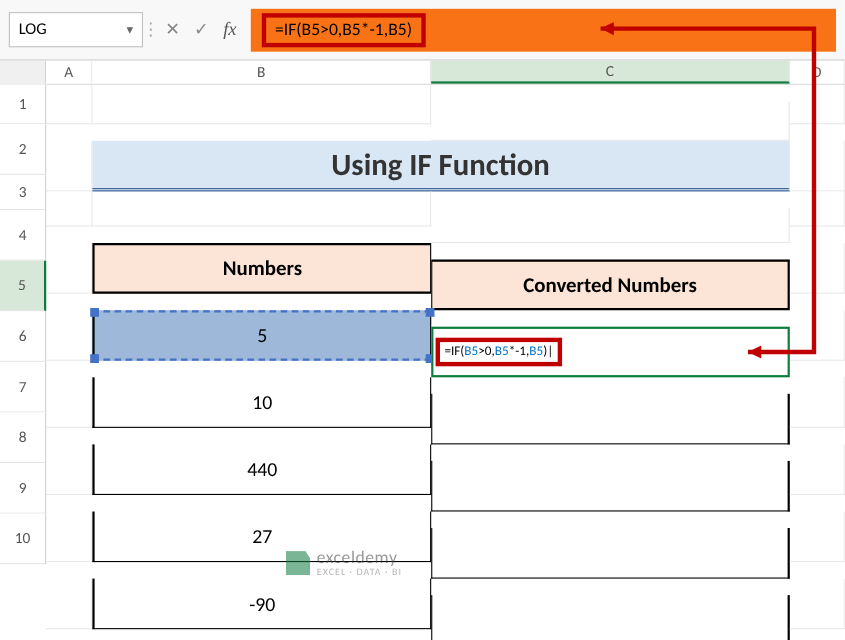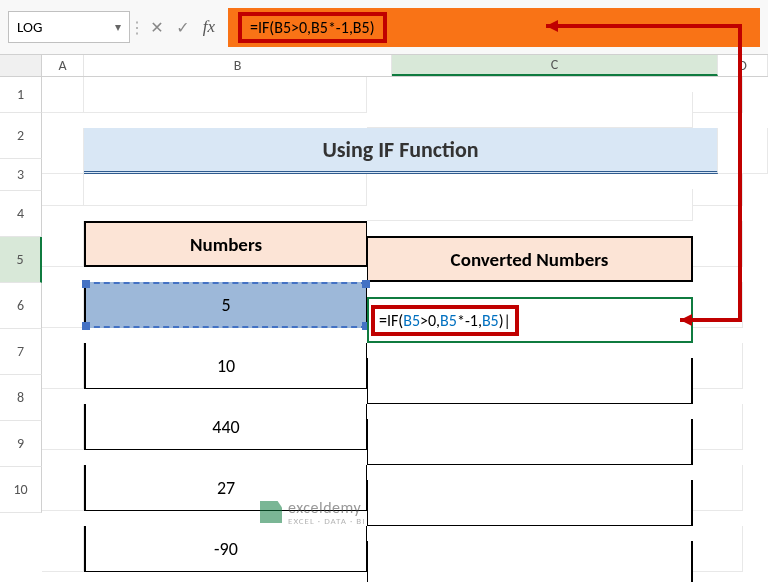--- a/index.html
+++ b/index.html
@@ -32,46 +32,46 @@
     .row-h { height: 46px; text-align: center; font-size: 14px; color: #555; border-bottom: 1px solid #e5e5e5; border-right: 1px solid #d0d0d0; display: flex; align-items: center; justify-content: center; background: #fff; }
     .row-h.r1 { height: 36px; }
     .row-h.r2 { height: 46px; }
     .row-h.r3 { height: 32px; }
     .row-h.selected { background: #d8e8d8; border-right: 2px solid #0f7b3f; }
     
     .cells { flex: 1; position: relative; }
     .crow { display: flex; }
     .cell { border-right: 1px solid #e8e8e8; border-bottom: 1px solid #e8e8e8; height: 46px; display: flex; align-items: center; padding: 0 8px; font-size: 17px; }
     .cell.a { width: 42px; }
-    .cell.b { width: 283px; }
+    .cell.b { width: 308px; }
     .cell.c { width: 326px; margin-top: 15px; }
     .cell.d { width: 50px; }
     .r1h .cell { height: 36px; }
     .r3h .cell { height: 32px; }
     
-    .title-cell { background: #d9e7f5; border-bottom: 3px double #2f5b8f; justify-content: center; font-weight: bold; font-size: 22px; color: #333; width: 634px; }
+    .title-cell { background: #d9e7f5; border-bottom: 3px double #2f5b8f; justify-content: center; font-weight: bold; font-size: 28px; color: #333; width: 634px; }
     
     .tbl-header { background: #fce4d6; border: 2px solid #000; font-weight: bold; font-size: 19px; justify-content: center; }
     .tbl-header.b { border-right: 1px solid #000; }
     .tbl-header.c { border-left: 1px solid #000; }
     
     .tbl-cell { border: 1px solid #000; border-top: none; font-size: 18px; justify-content: center; }
     .tbl-cell.b { border-left: 2px solid #000; border-right: 1px solid #000; }
     .tbl-cell.c { border-right: 2px solid #000; border-left: 1px solid #000; justify-content: flex-start; }
     
     .b5-ref { background: #9db8d9; border: 2px dashed #4472c4; position: relative; }
     .b5-ref::before, .b5-ref::after { content: ''; position: absolute; width: 8px; height: 8px; background: #4472c4; }
     .b5-ref::before { top: -4px; left: -4px; }
     .b5-ref::after { bottom: -4px; right: -4px; }
     .b5-handle-tr, .b5-handle-bl { position: absolute; width: 8px; height: 8px; background: #4472c4; }
     .b5-handle-tr { top: -4px; right: -4px; }
     .b5-handle-bl { bottom: -4px; left: -4px; }
     
     .c5-active { border: 2px solid #0f7b3f !important; background: #fff; }
-    .c5-highlight { border: 4px solid #c00000; padding: 2px 4px; display: inline-block; font-size: 16px; position: absolute; left: 2px; }
+    .c5-highlight { border: 4px solid #c00000; padding: 2px 4px; display: inline-block; font-size: 12px; position: absolute; left: 2px; }
     .fml-blue { color: #0070c0; }
     
     .annotation-lines { position: absolute; top: 0; left: 0; width: 768px; height: 582px; pointer-events: none; z-index: 100; }
     
     .watermark { position: absolute; bottom: 56px; left: 260px; display: flex; align-items: center; gap: 6px; opacity: 0.55; z-index: 3; }
     .watermark-icon { width: 22px; height: 22px; background: #0f7b3f; clip-path: polygon(0 0, 80% 0, 100% 30%, 100% 100%, 0 100%); position: relative; }
     .watermark-text { font-size: 16px; color: #444; letter-spacing: 0.5px; }
     .watermark-sub { font-size: 9px; color: #777; letter-spacing: 1px; margin-top: -2px; }
   </style>
 </head>

